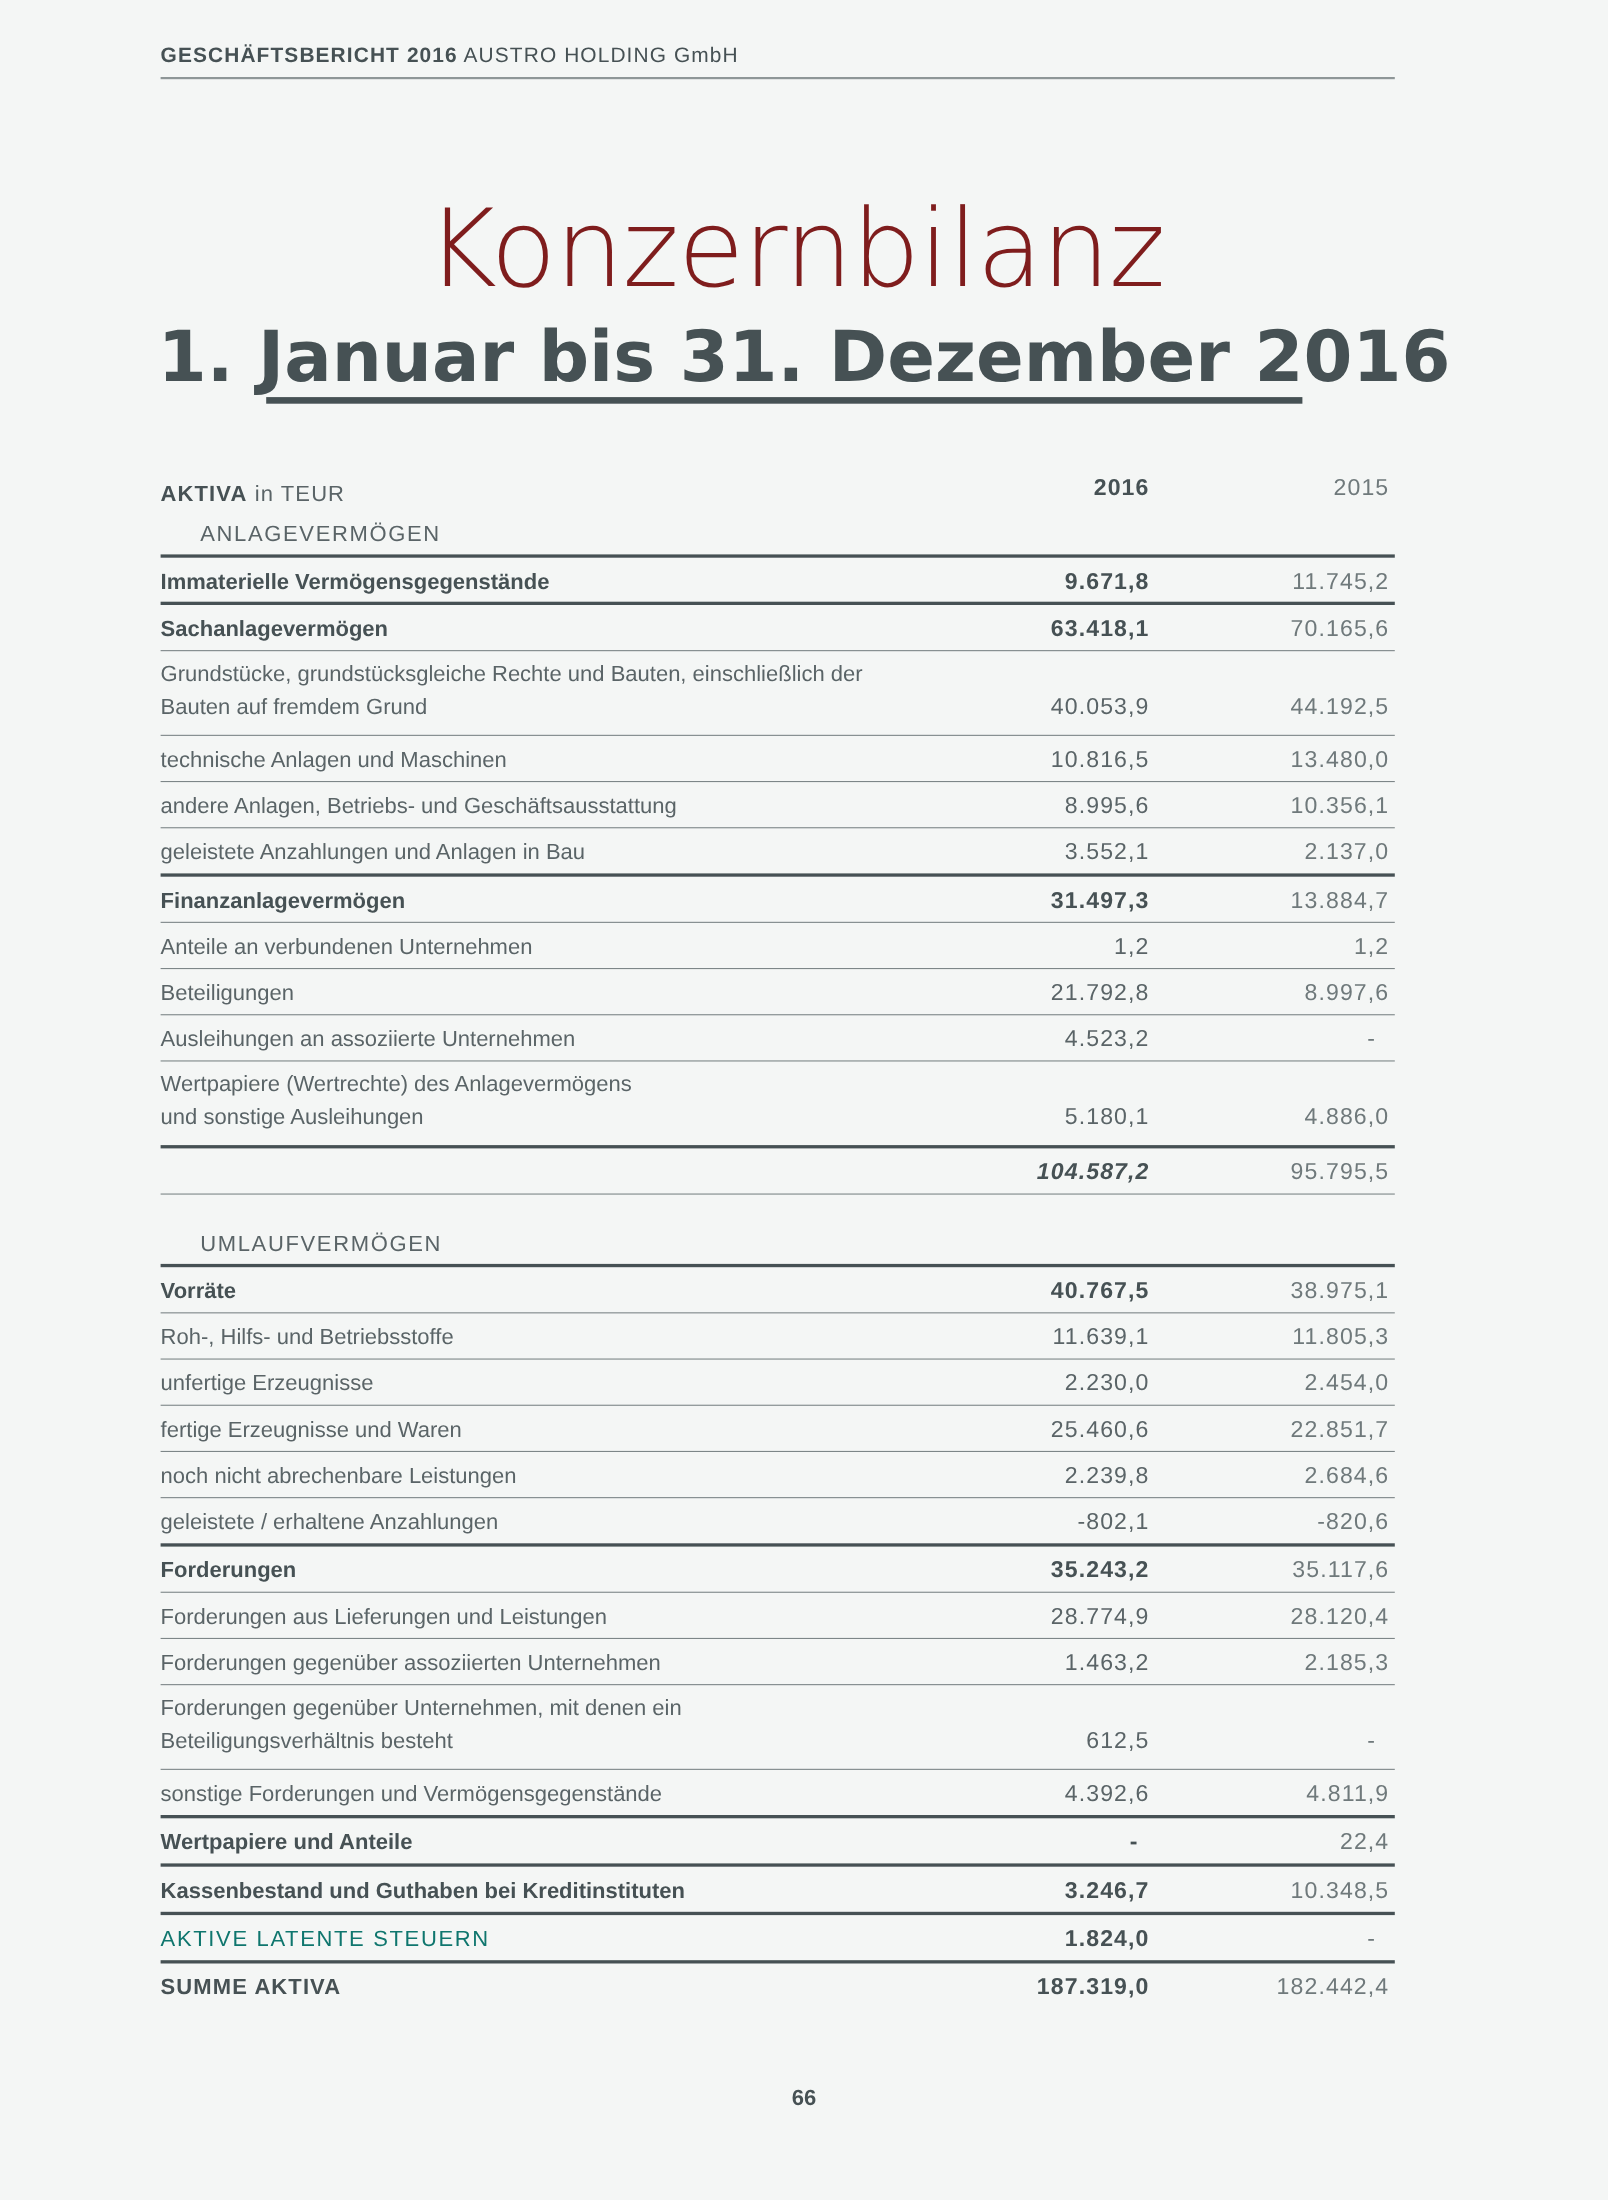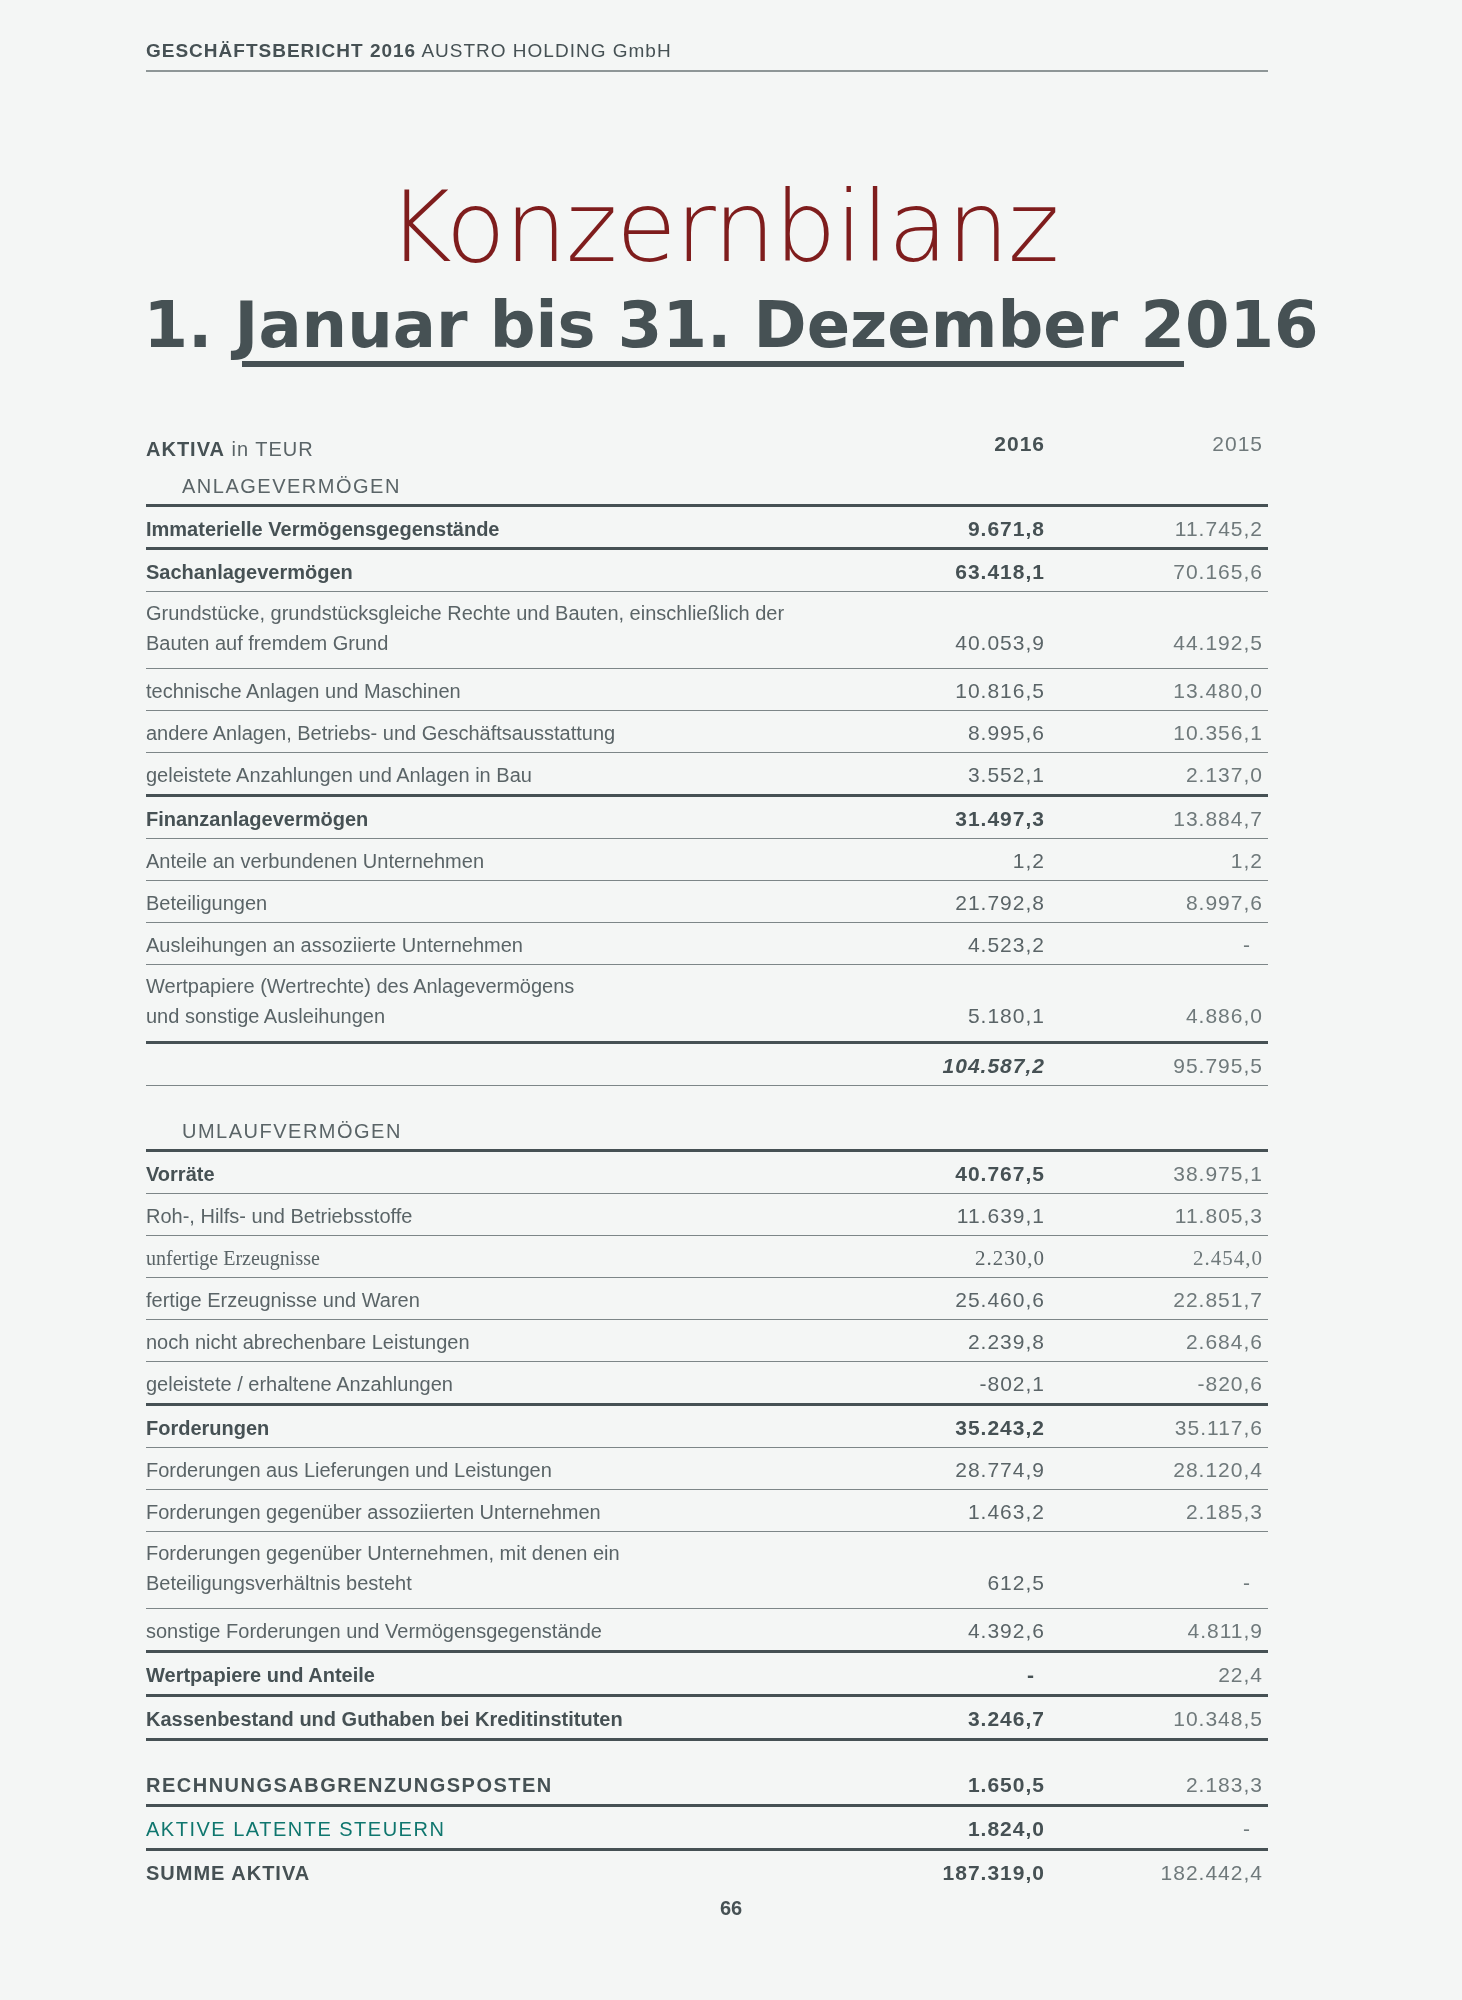--- a/index.html
+++ b/index.html
@@ -156,21 +156,21 @@
     <div class="v16" style="bottom:4px;">40.767,5</div>
     <div class="v15" style="bottom:4px;">38.975,1</div>
   </div>
 
   <div class="row bl-thin" style="height:41px;">
     <div class="label" style="padding-bottom:4px;">Roh-, Hilfs- und Betriebsstoffe</div>
     <div class="v16" style="bottom:4px;">11.639,1</div>
     <div class="v15" style="bottom:4px;">11.805,3</div>
   </div>
 
-  <div class="row bl-thin" style="height:41px;font-family:Liberation Serif, serif;">
+  <div class="row bl-thin" style="height:41px;">
     <div class="label" style="padding-bottom:4px;">unfertige Erzeugnisse</div>
     <div class="v16" style="bottom:4px;">2.230,0</div>
     <div class="v15" style="bottom:4px;">2.454,0</div>
   </div>
 
   <div class="row bl-thin" style="height:41px;">
     <div class="label" style="padding-bottom:4px;">fertige Erzeugnisse und Waren</div>
     <div class="v16" style="bottom:4px;">25.460,6</div>
     <div class="v15" style="bottom:4px;">22.851,7</div>
   </div>
@@ -225,25 +225,20 @@
     <div class="v16" style="bottom:4px;padding-right:10px;">-</div>
     <div class="v15" style="bottom:4px;">22,4</div>
   </div>
 
   <div class="row bold bl-thick" style="height:41px;">
     <div class="label" style="padding-bottom:4px;">Kassenbestand und Guthaben bei Kreditinstituten</div>
     <div class="v16" style="bottom:4px;">3.246,7</div>
     <div class="v15" style="bottom:4px;">10.348,5</div>
   </div>
 
-  <div class="row bold bl-thick caps" style="height:63px;">
-    <div class="label" style="padding-bottom:4px;">RECHNUNGSABGRENZUNGSPOSTEN</div>
-    <div class="v16" style="bottom:4px;">1.650,5</div>
-    <div class="v15" style="bottom:4px;">2.183,3</div>
-  </div>
 
   <div class="row bl-thick caps" style="height:41px;">
     <div class="label" style="padding-bottom:4px;font-weight:normal;">AKTIVE LATENTE STEUERN</div>
     <div class="v16" style="bottom:4px;font-weight:bold;color:#465154;">1.824,0</div>
     <div class="v15" style="bottom:4px;padding-right:12px;">-</div>
   </div>
 
   <div class="row bold caps" style="height:41px;">
     <div class="label" style="padding-bottom:4px;letter-spacing:1px;">SUMME AKTIVA</div>
     <div class="v16" style="bottom:4px;">187.319,0</div>

